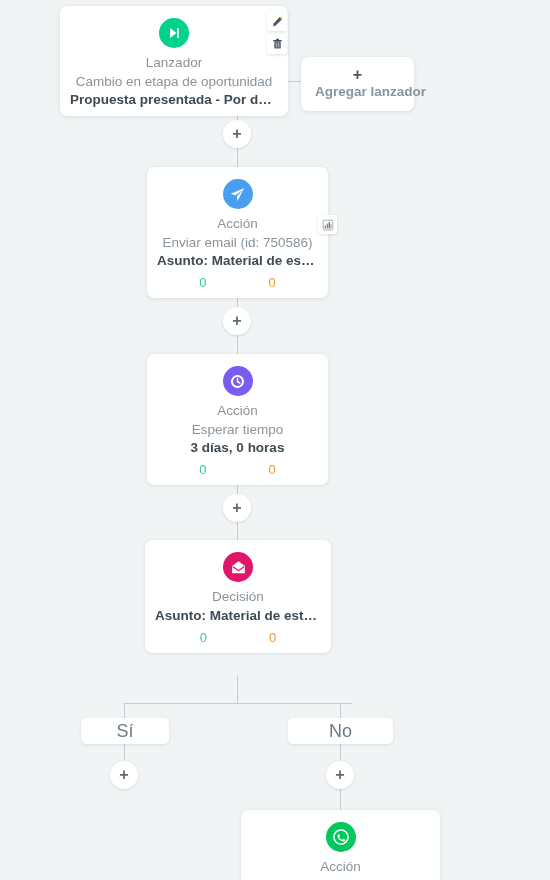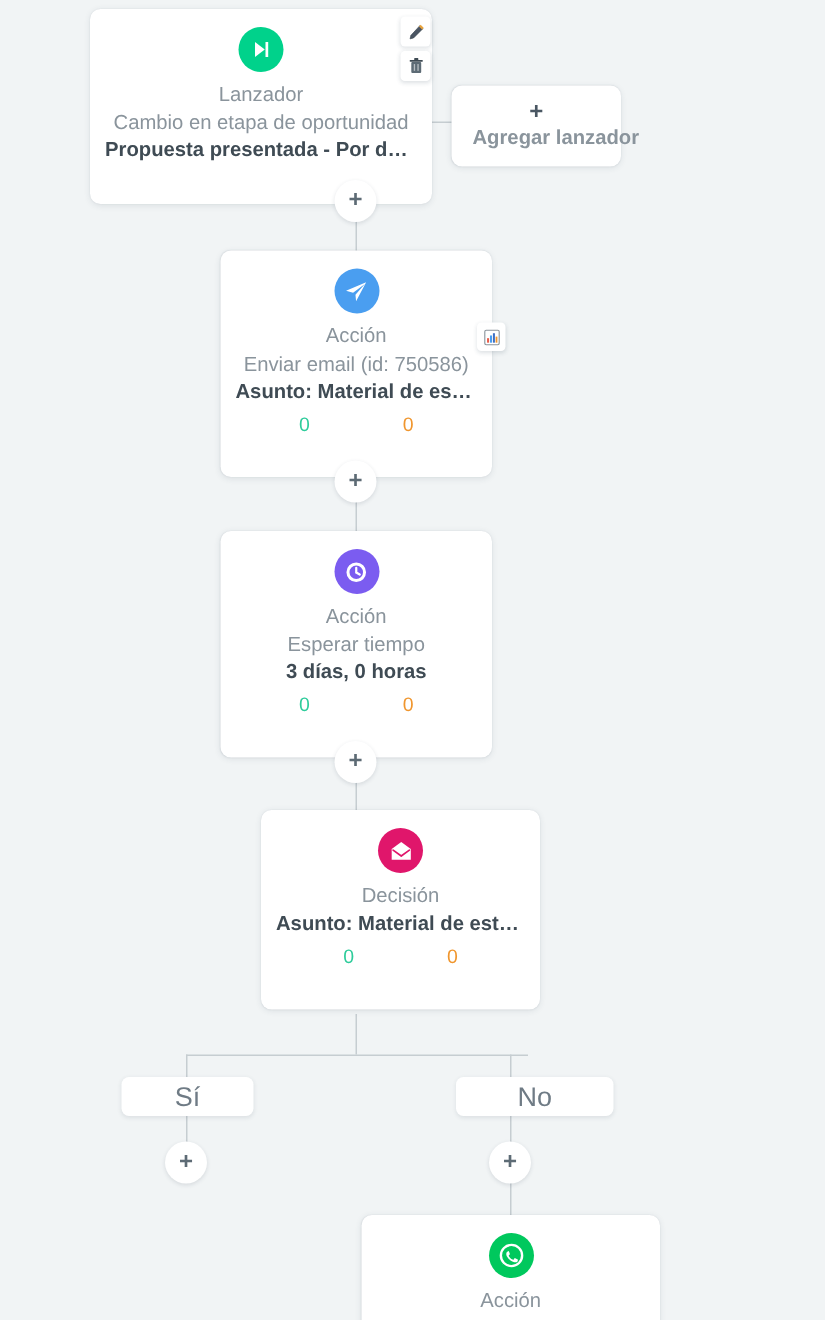--- a/index.html
+++ b/index.html
@@ -53,21 +53,21 @@
     font-weight: bold;
   }
 
   
   .node {
     position: absolute;
     background: #ffffff;
     border-radius: 7px;
     box-shadow: 0 1px 4px rgba(40,60,80,0.10), 0 0 1px rgba(40,60,80,0.10);
     z-index: 2;
-    padding: 12px 10px 27px 10px;
+    padding: 12px 10px 7px 10px;
     text-align: center;
   }
 
   .node-icon {
     width: 30px;
     height: 30px;
     border-radius: 50%;
     margin: 0 auto 6px auto;
     display: flex;
     align-items: center;
@@ -287,39 +287,39 @@
     <div class="counters">
       <span class="counter ok">0</span>
       <span class="counter warn">0</span>
     </div>
   </div>
 
   <div class="plus-node" style="left:223px; top:494px;">
     <span class="gl">+</span>
   </div>
 
-  <div class="node" style="left:145px; top:540px; width:186px;margin-left:29px;">
+  <div class="node" style="left:145px; top:540px; width:186px;">
     <div class="node-icon" style="background:#e0166b;">
       <svg width="17" height="17" viewBox="0 0 16 16" aria-hidden="true">
         <path d="M8 2.2 L14 6.6 L14 13.4 L2 13.4 L2 6.6 Z" fill="#ffffff"></path>
         <path d="M2.9 7.3 L8 11 L13.1 7.3" fill="none" stroke="#e0166b" stroke-width="1.1" stroke-linecap="round" stroke-linejoin="round"></path>
       </svg>
     </div>
     <div class="node-kind">Decisión</div>
     <div class="node-detail">Asunto: Material de estudio (...</div>
     <div class="counters">
       <span class="counter ok">0</span>
       <span class="counter warn">0</span>
     </div>
   </div>
 
   <div class="branch" style="left:81px; top:718px; width:88px;">
     <span>Sí</span>
   </div>
-  <div class="branch" style="left:304px; top:718px; width:105px;justify-content:center;">
+  <div class="branch" style="left:288px; top:718px; width:105px;justify-content:center;">
     <span>No</span>
   </div>
 
   <div class="plus-node" style="left:110px; top:761px;">
     <span class="gl">+</span>
   </div>
   <div class="plus-node" style="left:326px; top:761px;">
     <span class="gl">+</span>
   </div>
 

